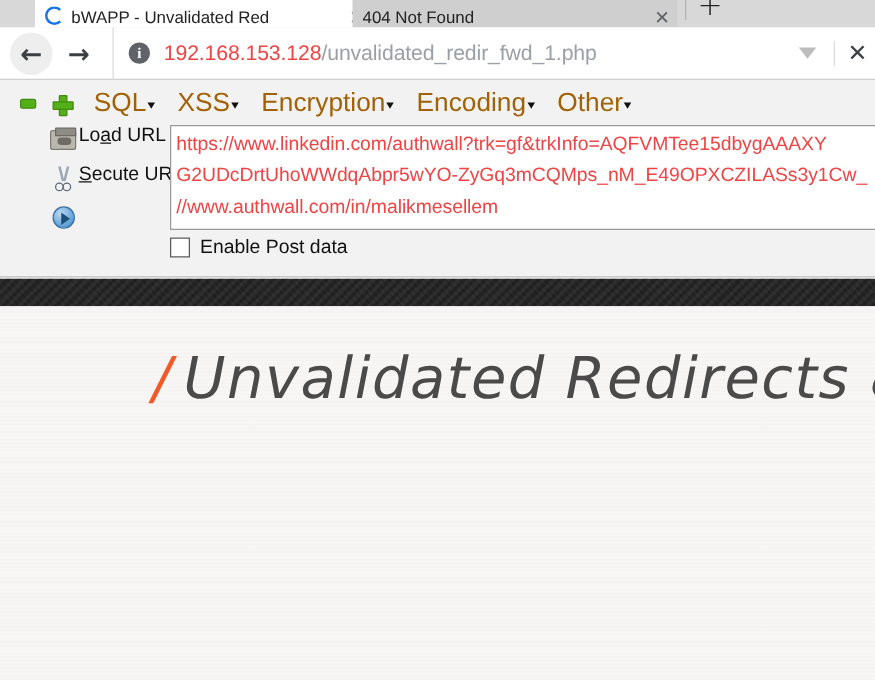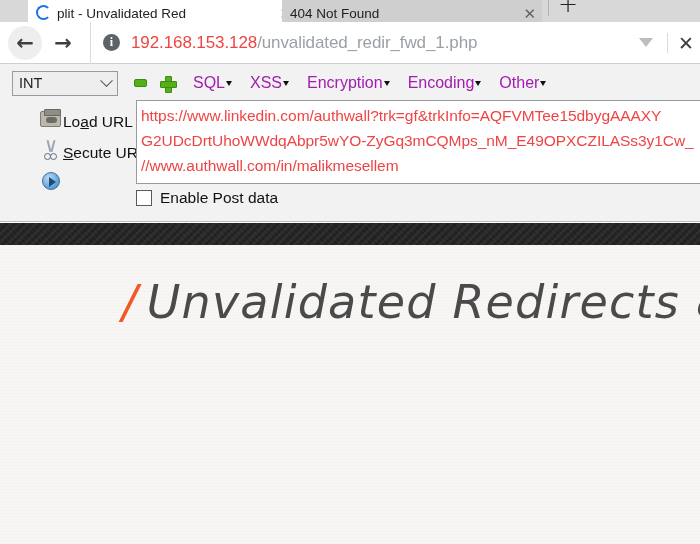--- a/index.html
+++ b/index.html
@@ -143,37 +143,37 @@
     border: 1px solid #3f8a10; border-radius: 2px;
   }
   .hb-plus { margin-left: 13px; width: 15px; height: 15px; }
   .hb-plus::before, .hb-plus::after {
     content: ""; position: absolute; background: #54b018;
     border: 1px solid #3f8a10;
   }
   .hb-plus::before { left: 5px; top: 0; width: 5px; height: 15px; border-radius: 1px; }
   .hb-plus::after  { left: 0; top: 5px; width: 15px; height: 5px; border-radius: 1px; }
   .hb-menu {
-    font-size: 16px; color: #a21caf; margin-left: 18px;
+    font-size: 21px; color: #a16207; margin-left: 18px;
     flex: 0 0 auto; white-space: nowrap;
   }
   .hb-menu .caret {
     display: inline-block; margin-left: 1px;
     border-left: 3.5px solid transparent;
     border-right: 3.5px solid transparent;
     border-top: 5px solid #111;
     vertical-align: 2px;
   }
 
   
   .hb-actions {
     position: absolute; top: 36px; left: 0; width: 134px;
   }
   .hb-action {
-    display: flex; align-items: flex-end; height: 31px; margin-left: 29px;
+    display: flex; align-items: flex-start; height: 31px; margin-left: 29px;
   }
   .hb-ico {
     width: 26px; height: 24px; margin-left: 8px; flex: 0 0 auto;
     position: relative;
   }
   .hb-action .lbl {
     flex: 1 1 auto; text-align: right; padding-right: 8px;
     font-size: 15.5px; color: #111; white-space: nowrap;
   }
   .hb-action .lbl u { text-decoration: underline; }
@@ -286,21 +286,21 @@
     margin-right: 8px;
   }
   h1.page-title .txt { font-style: italic; font-weight: 300; }
 </style>
 </head>
 <body>
 
 <div class="tabstrip">
   <div class="tab active tab-1">
     <span class="tab-fav"></span>
-    <span class="tab-title">plit - Unvalidated Red</span>
+    <span class="tab-title">bWAPP - Unvalidated Red</span>
     <span class="tab-close">✕</span>
   </div>
   <div class="tab inactive tab-2">
     <span class="tab-title">404 Not Found</span>
     <span class="tab-close">✕</span>
   </div>
   <div class="tab-sep"></div>
   <div class="newtab">+</div>
 </div>
 
@@ -313,24 +313,20 @@
     <span class="host">192.168.153.128</span><span class="path">/unvalidated_redir_fwd_1.php</span>
   </div>
   <div class="url-drop"></div>
   <div class="url-vsep"></div>
   <div class="url-x">✕</div>
 </div>
 
 <div class="hackbar">
 
   <div class="hb-toprow">
-    <div class="hb-select">
-      <span class="lbl">INT</span>
-      <span class="chev"></span>
-    </div>
     <div class="hb-minus"></div>
     <div class="hb-plus"></div>
     <div class="hb-menu"><span>SQL</span><span class="caret"></span></div>
     <div class="hb-menu"><span>XSS</span><span class="caret"></span></div>
     <div class="hb-menu"><span>Encryption</span><span class="caret"></span></div>
     <div class="hb-menu"><span>Encoding</span><span class="caret"></span></div>
     <div class="hb-menu"><span>Other</span><span class="caret"></span></div>
   </div>
 
   <div class="hb-actions">

